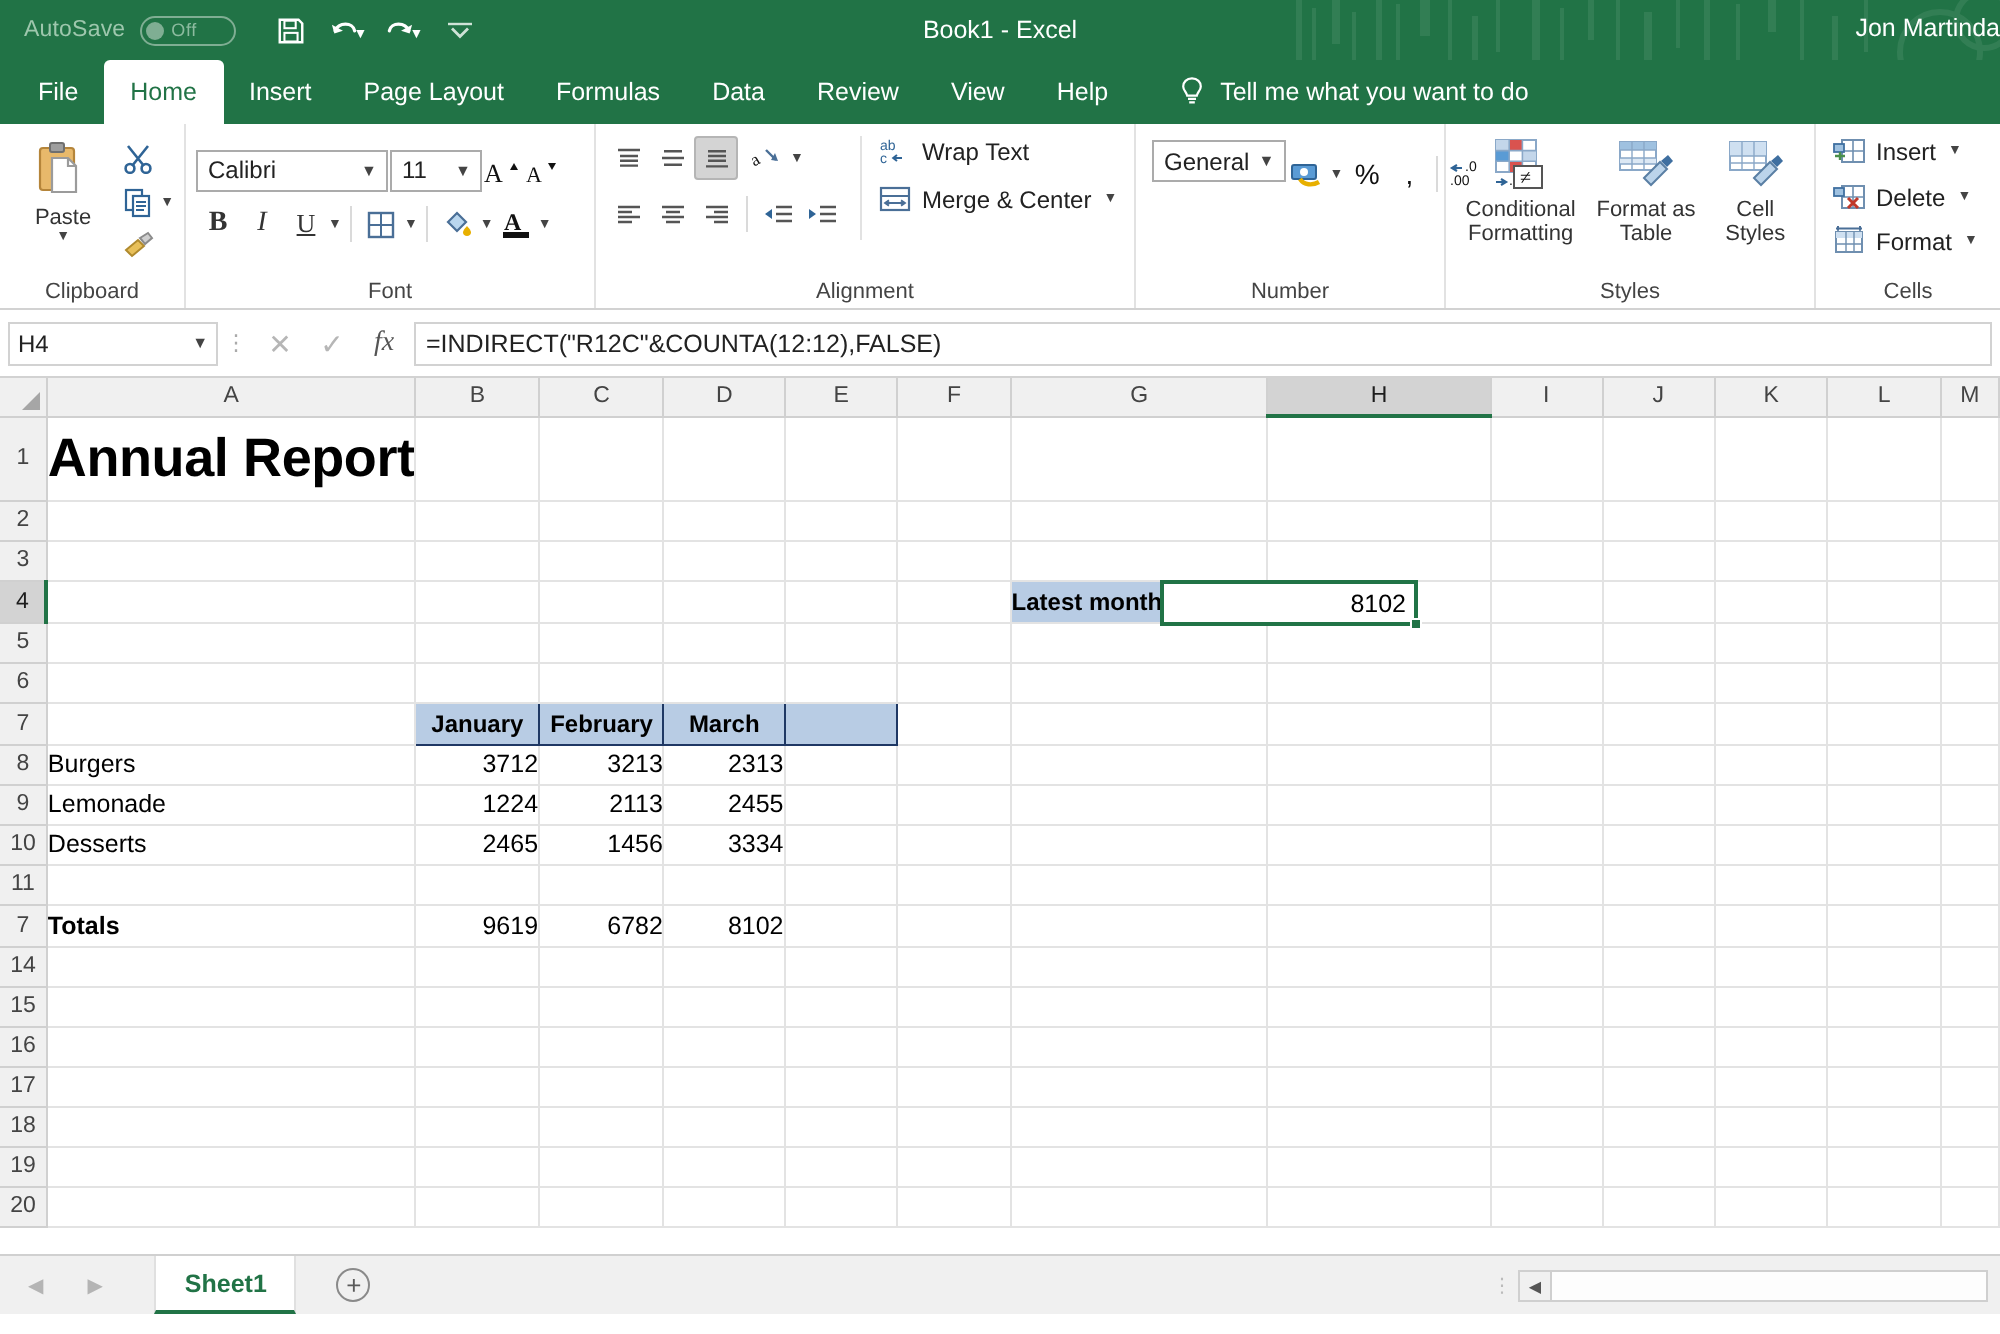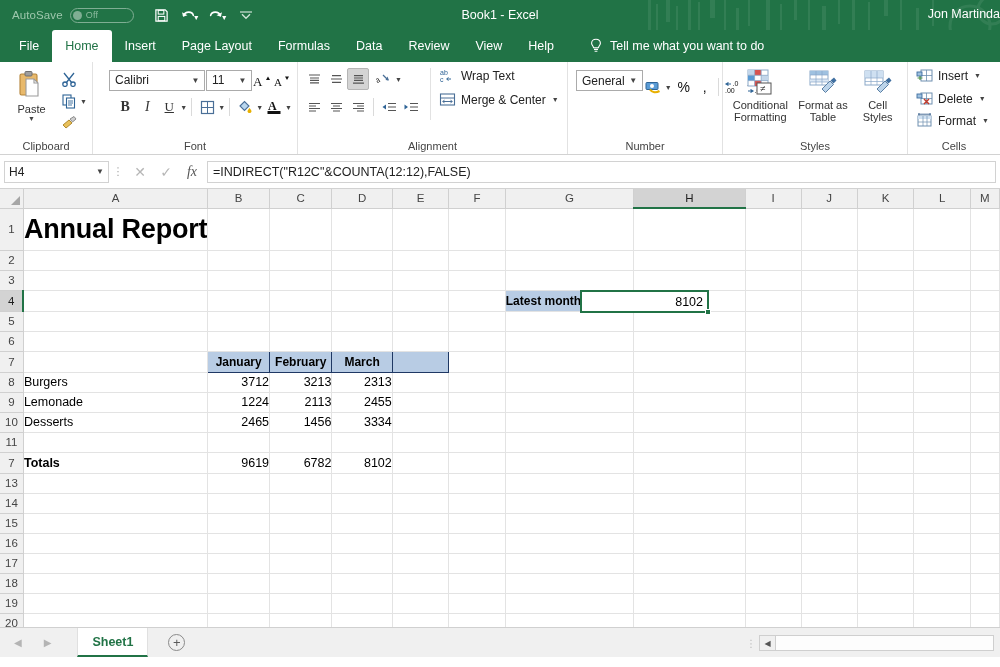--- a/index.html
+++ b/index.html
@@ -23,21 +23,21 @@
   }
   .tb-deco {
     position: absolute; top: 0; right: 0; width: 360px; height: 30px;
     opacity: .22; pointer-events: none;
   }
   .qat { display: flex; align-items: center; gap: 0; padding-left: 12px; position: relative; z-index: 2;}
   .autosave-label {
     font-size: 11.5px; color: #9ec7ad; margin-right: 7px; letter-spacing: .1px;
   }
   .toggle {
-    width: 64px; height: 15px; border-radius: 8px;
+    width: 48px; height: 15px; border-radius: 8px;
     border: 1px solid #7fae93; display: flex; align-items: center;
     padding: 0 2px; margin-right: 14px;
   }
   .toggle .knob { width: 9px; height: 9px; border-radius: 50%; background: #7fae93; }
   .toggle .tlabel { font-size: 9px; color: #8cbb9f; margin-left: 4px; letter-spacing:.3px;}
   .qat-btn {
     width: 28px; height: 24px; display: flex; align-items: center; justify-content: center;
     color: #fff; font-size: 13px; cursor: default;
   }
   .qat-btn svg { display:block; }
@@ -335,21 +335,21 @@
             <path d="M2 10 L8 5 L11 8 L5 13 Z" fill="#e8c05a" stroke="#b08a2e" stroke-width="1"></path>
             <path d="M9 4 L13 1.5 L15 4 L11.5 7 Z" fill="#cfcfcf" stroke="#8b8b8b" stroke-width="1"></path>
           </svg>
         </div>
       </div>
     </div>
     <div class="rgroup-label">Clipboard</div>
   </div>
 
   <div class="rgroup" style="width:205px;">
-    <div class="rgroup-body" style="flex-direction:column;padding-top:7px;align-items:flex-end;">
+    <div class="rgroup-body" style="flex-direction:column;padding-top:12px;">
       <div class="row">
         <div class="combo" style="width:96px;">
           <span class="cval">Calibri</span>
           <span class="cdrop">▼</span>
         </div>
         <div class="combo" style="width:46px;margin-left:1px;">
           <span class="cval">11</span>
           <span class="cdrop">▼</span>
         </div>
         <div class="icon-btn" style="width:20px;">
@@ -858,36 +858,20 @@
       <td class="cell"></td>
           <td class="cell"></td>
       <td class="cell"></td>
           <td class="cell"></td>
       <td class="cell"></td>
           <td class="cell"></td>
       <td class="cell"></td>
     </tr>
 
     <tr style="height:20px">
-      <td class="rowhead">13</td>
-      <td class="cell"></td>
-          <td class="cell"></td>
-      <td class="cell"></td>
-          <td class="cell"></td>
-      <td class="cell"></td>
-          <td class="cell"></td>
-      <td class="cell"></td>
-          <td class="cell"></td>
-      <td class="cell"></td>
-          <td class="cell"></td>
-      <td class="cell"></td>
-          <td class="cell"></td>
-      <td class="cell"></td>
-    </tr>
-    <tr style="height:20px">
       <td class="rowhead">14</td>
       <td class="cell"></td>
           <td class="cell"></td>
       <td class="cell"></td>
           <td class="cell"></td>
       <td class="cell"></td>
           <td class="cell"></td>
       <td class="cell"></td>
           <td class="cell"></td>
       <td class="cell"></td>

